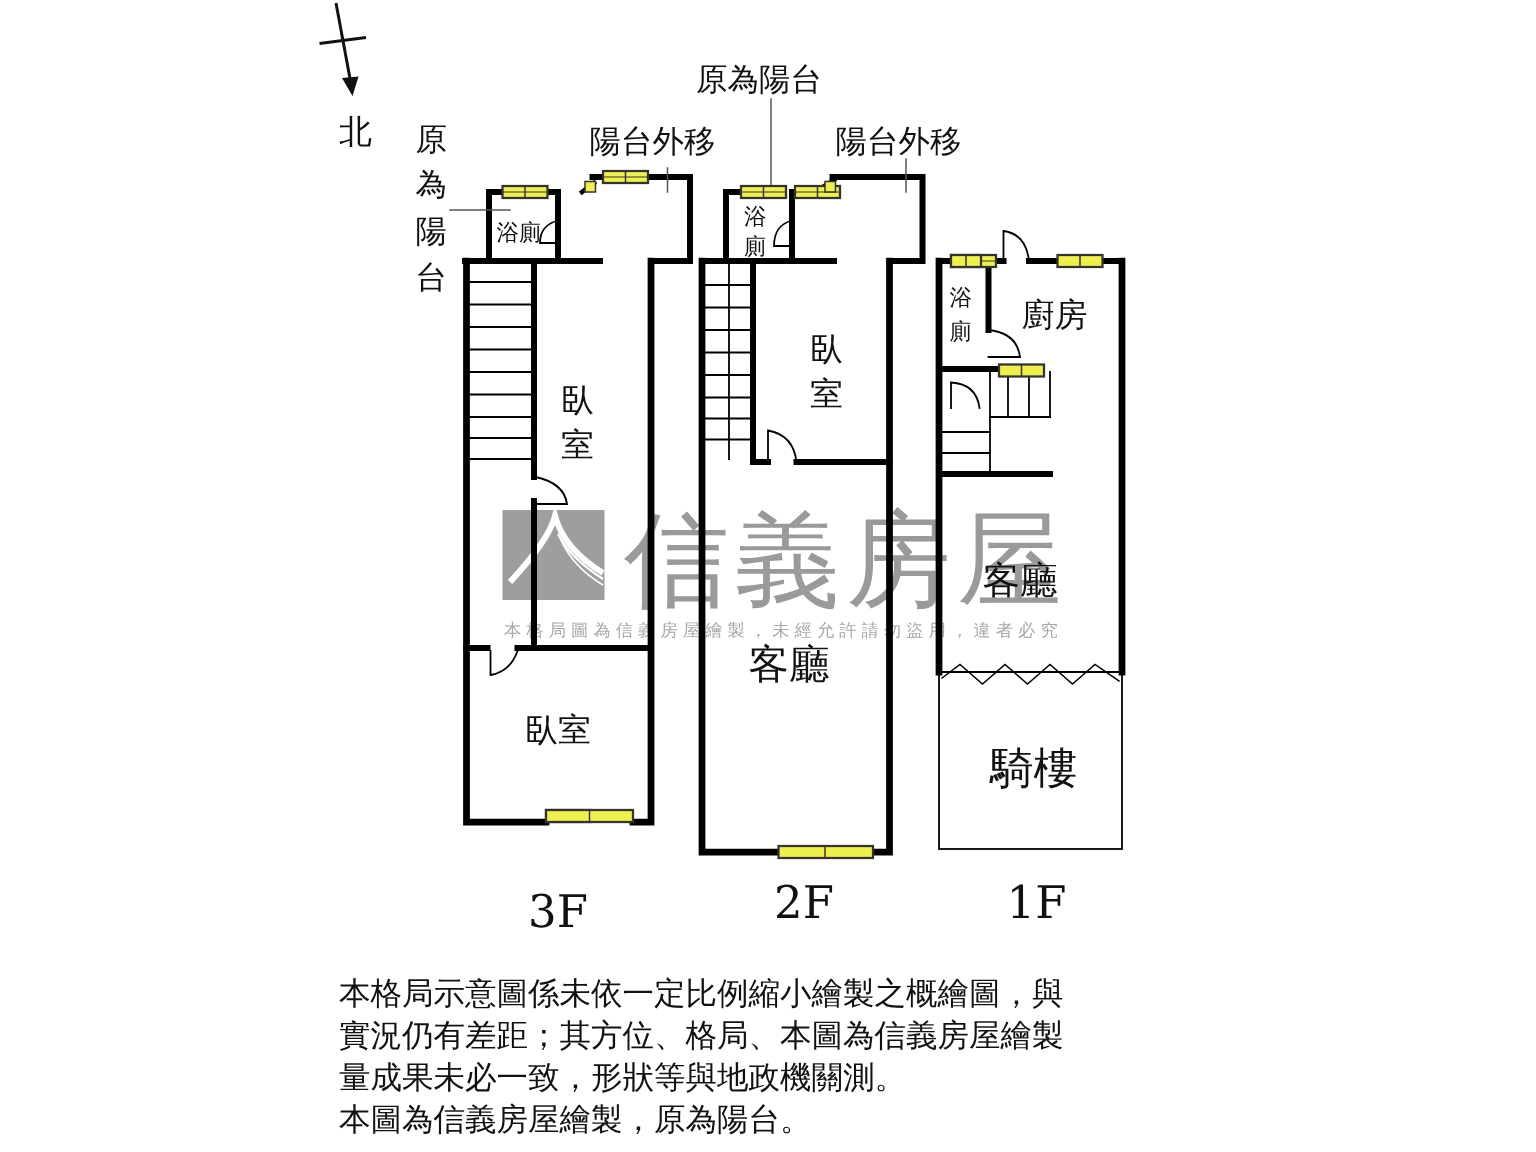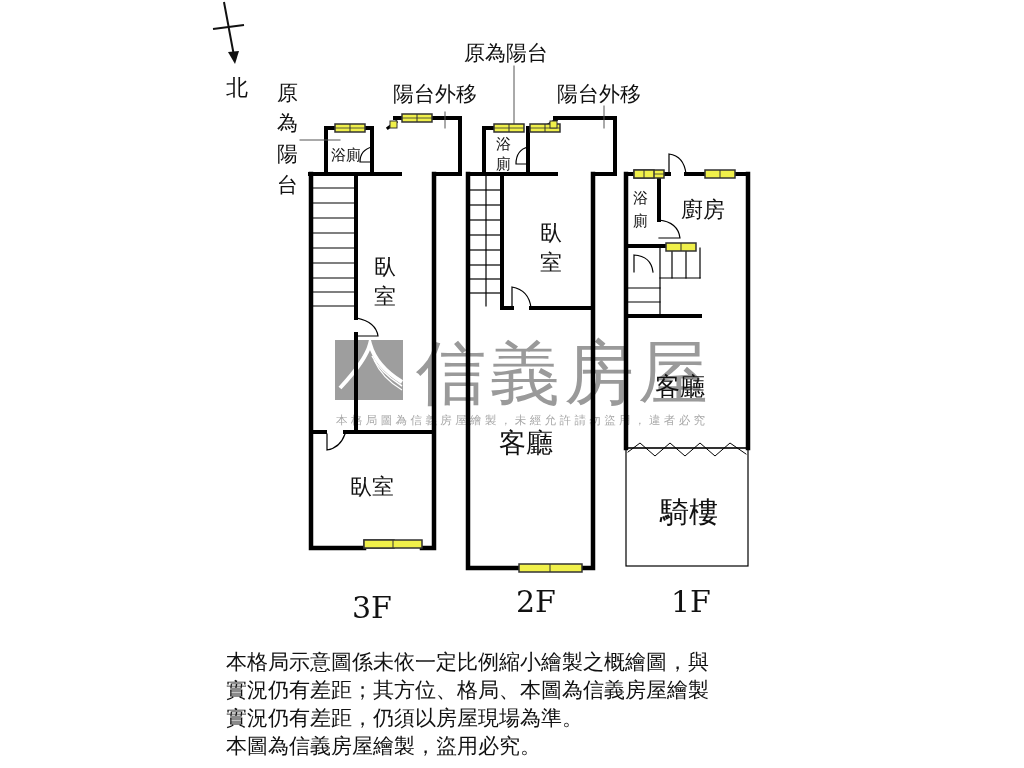--- a/index.html
+++ b/index.html
@@ -181,15 +181,15 @@
   <text class="lbl" x="633" y="226" font-size="15">廁</text>
   <text class="lbl" x="681" y="217" font-size="22">廚房</text>
   <text class="lbl" x="655" y="395" font-size="25">客廳</text>
   <text class="lbl" x="660" y="522" font-size="29">騎樓</text>
   <text class="lbl" x="671" y="612" font-size="30">1F</text>
 </svg>
 
 <div class="notes">
   <div>本格局示意圖係未依一定比例縮小繪製之概繪圖，與</div>
   <div>實況仍有差距；其方位、格局、本圖為信義房屋繪製</div>
-  <div>實況仍有差距，仍須以房屋現場為準。</div>
-  <div>本圖為信義房屋繪製，盜用必究。</div>
+  <div>量成果未必一致，形狀等與地政機關測。</div>
+  <div>本圖為信義房屋繪製，原為陽台。</div>
 </div>
 
 </body></html>

